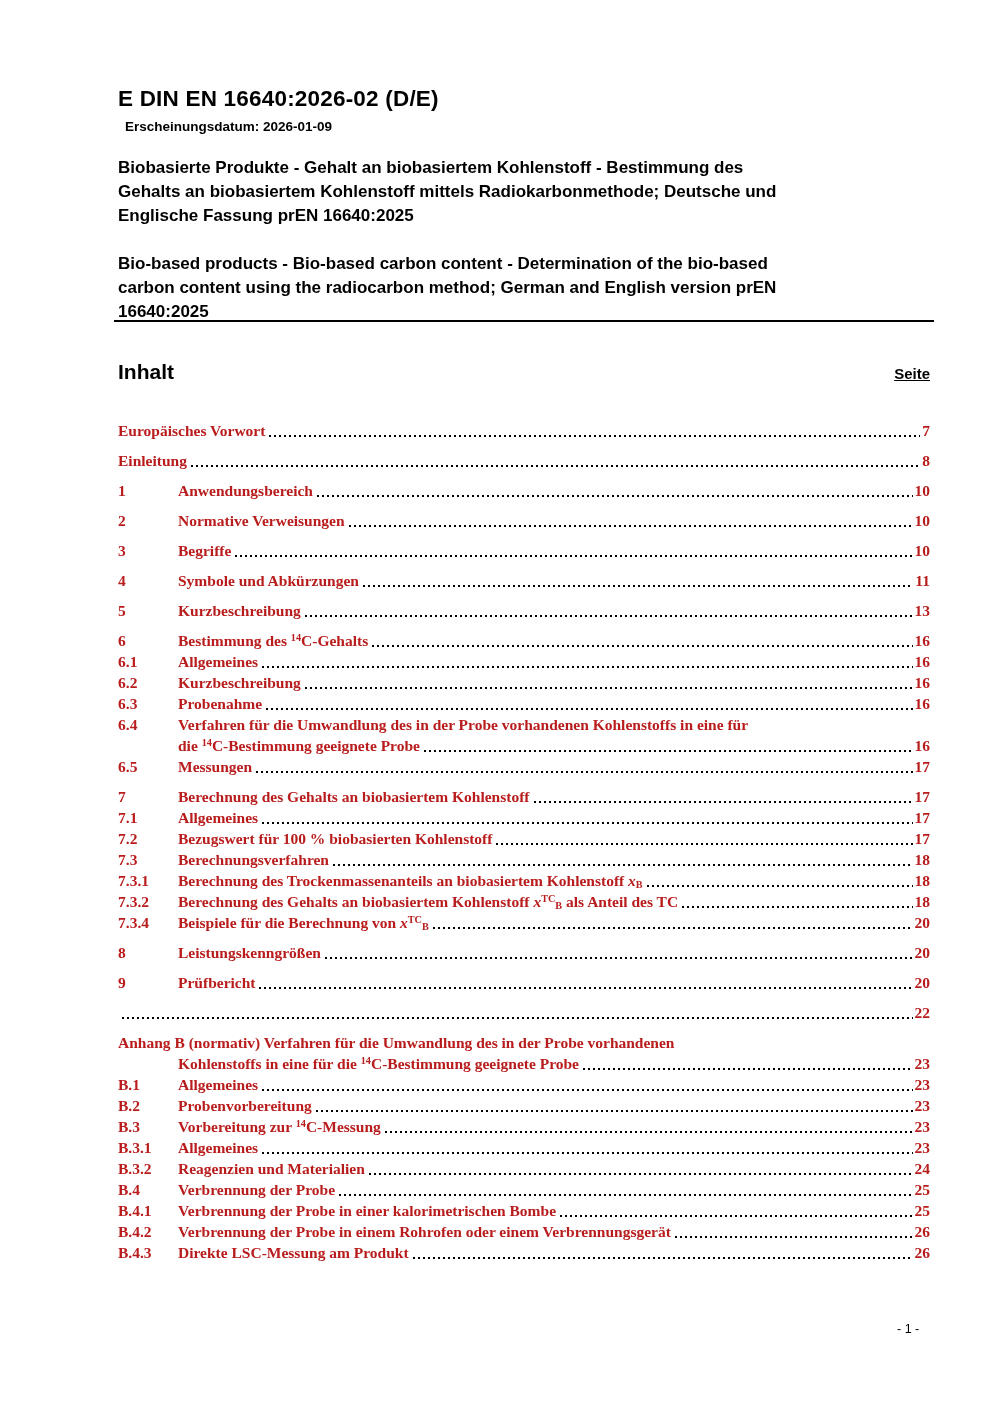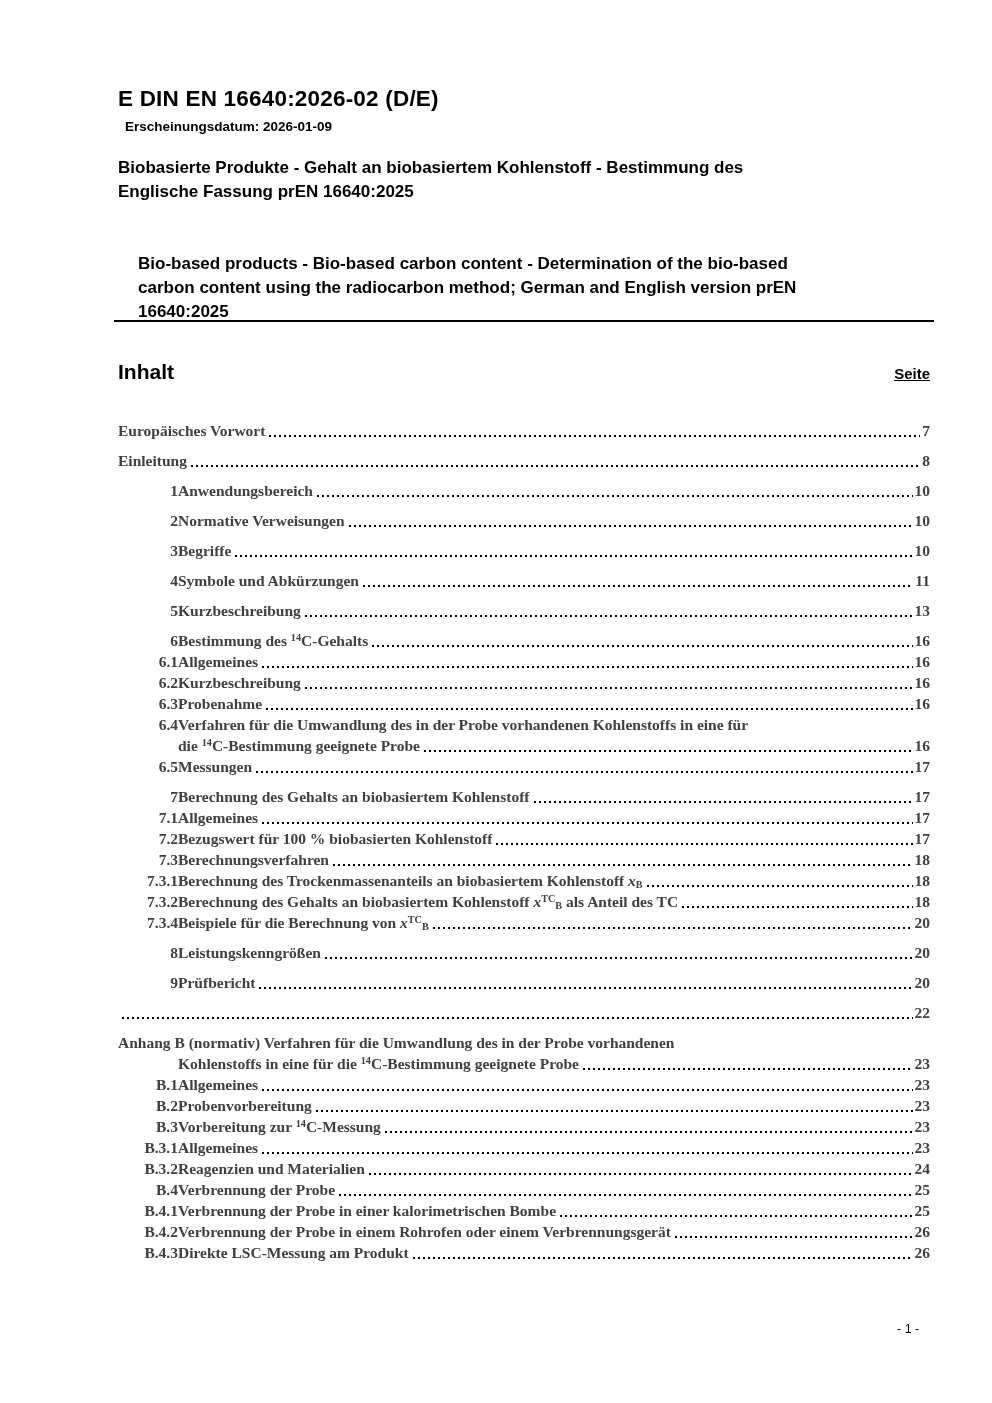--- a/index.html
+++ b/index.html
@@ -5,28 +5,28 @@
   html,body{margin:0;padding:0;}
   body{
     width:992px;height:1403px;background:#ffffff;color:#000;
     font-family:"Liberation Sans",sans-serif;position:relative;overflow:hidden;
   }
   .content{position:absolute;left:118px;top:0;width:812px;}
   .doc-number{position:absolute;left:0;top:86px;font-size:22.5px;font-weight:bold;letter-spacing:.2px;white-space:nowrap;}
   .pub-date{position:absolute;left:7px;top:119px;font-size:13.5px;font-weight:bold;white-space:nowrap;}
   .title-block{position:absolute;left:0;width:100%;font-size:17px;font-weight:bold;line-height:24px;}
   .title-de{top:156px;}
-  .title-en{top:252px;margin-left:20px;}
+  .title-en{top:252px;}
   .title-block .tline{white-space:nowrap;}
   .rule{position:absolute;left:-4px;top:320px;width:820px;height:2px;background:#000;}
   .toc-header{position:absolute;left:0;top:360px;width:100%;display:flex;justify-content:space-between;align-items:flex-end;}
   .toc-heading{font-size:21px;font-weight:bold;}
   .seite{font-size:15px;font-weight:bold;padding-bottom:2px;text-decoration:underline;}
   .toc{position:absolute;left:0;top:411px;width:100%;
-       font-family:"Liberation Serif",serif;font-weight:bold;font-size:15.5px;color:#404040;text-align:right;}
+       font-family:"Liberation Serif",serif;font-weight:bold;font-size:15.5px;color:#b91c1c;}
   .toc-row{display:flex;line-height:21px;}
   .toc-row.gap{margin-top:9px;}
   .toc-num{flex:0 0 60px;width:60px;}
   .toc-body{flex:1 1 auto;min-width:0;}
   .tline-row{display:flex;}
   .toc-label{white-space:nowrap;}
   .leader{flex:1 1 auto;min-width:6px;height:2px;align-self:flex-end;margin:0 2px 4px 4px;
           background-image:repeating-linear-gradient(to right,#000 0 2px,transparent 2px 5px);}
   .toc-page{white-space:nowrap;}
   .cont-indent{padding-left:60px;}
@@ -35,20 +35,21 @@
   .footer{position:absolute;left:897px;top:1322px;font-size:12.5px;font-weight:normal;white-space:nowrap;}
 </style>
 </head>
 <body>
 
 <div class="content">
   <div class="doc-number">E DIN EN 16640:2026-02 (D/E)</div>
   <div class="pub-date">Erscheinungsdatum: 2026-01-09</div>
   <div class="title-block title-de">
       <div class="tline">Biobasierte Produkte - Gehalt an biobasiertem Kohlenstoff - Bestimmung des</div>
+      <div class="tline">Gehalts an biobasiertem Kohlenstoff mittels Radiokarbonmethode; Deutsche und</div>
       <div class="tline">Englische Fassung prEN 16640:2025</div>
     </div>
   <div class="title-block title-en">
       <div class="tline">Bio-based products - Bio-based carbon content - Determination of the bio-based</div>
       <div class="tline">carbon content using the radiocarbon method; German and English version prEN</div>
       <div class="tline">16640:2025</div>
     </div>
   <div class="rule"></div>
   <div class="toc-header">
     <span class="toc-heading">Inhalt</span>

